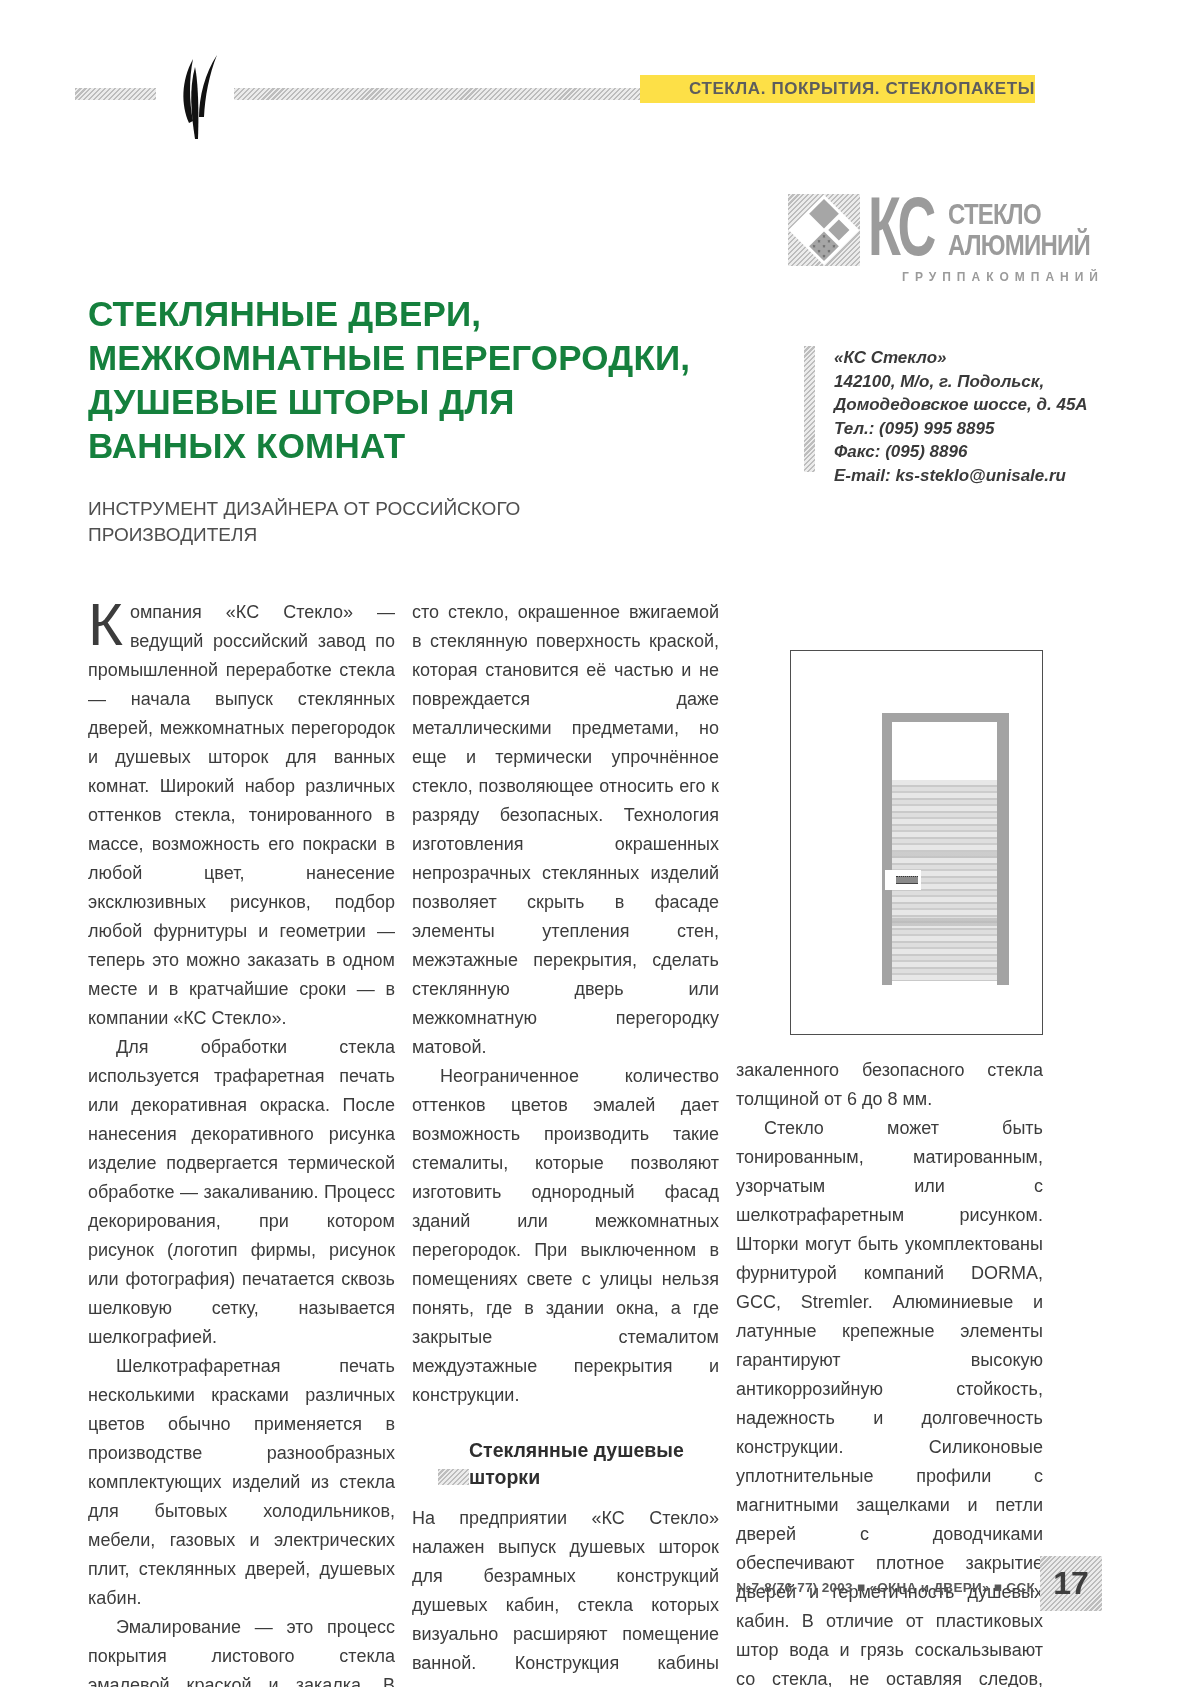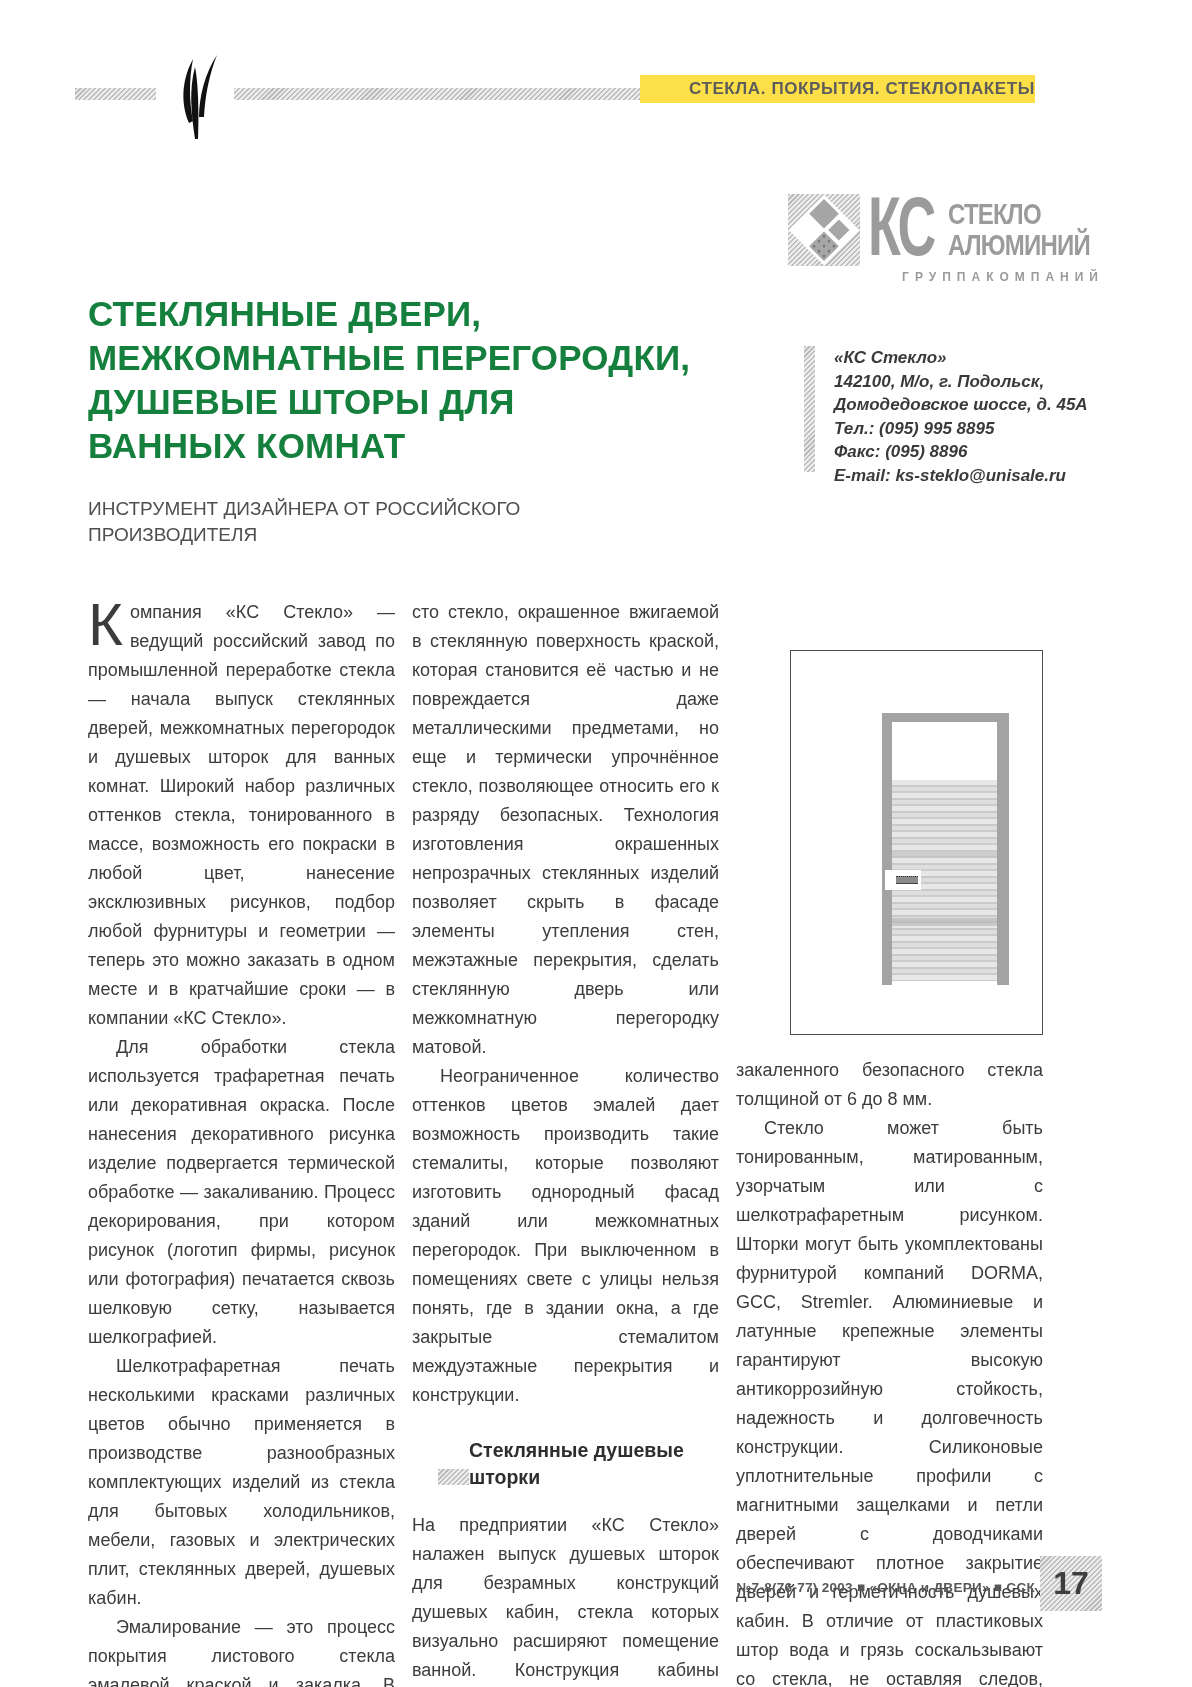--- a/index.html
+++ b/index.html
@@ -99,21 +99,21 @@
   .col-3 { left: 736px; }
   .col p { text-indent: 28px; }
   .col p.no-indent { text-indent: 0; }
   .dropcap {
     float: left;
     font-size: 60px; line-height: 47px;
     padding: 3px 7px 0 0;
     color: #3c3c3c;
   }
   .section-heading {
-    margin: 27px 0 20px; padding-left: 57px;
+    margin: 27px 0 13px; padding-left: 57px;
     font-size: 19.5px; line-height: 27px; font-weight: bold; color: #2e2e2e;
     text-align: left;
   }
   .sh2 { position: relative; }
   .hatch-deco { position: absolute; left: -31px; top: 5px; width: 31px; height: 16px; }
   
   .figure {
     position: relative;
     width: 253px; height: 385px;
     margin: 52px 0 21px auto;

